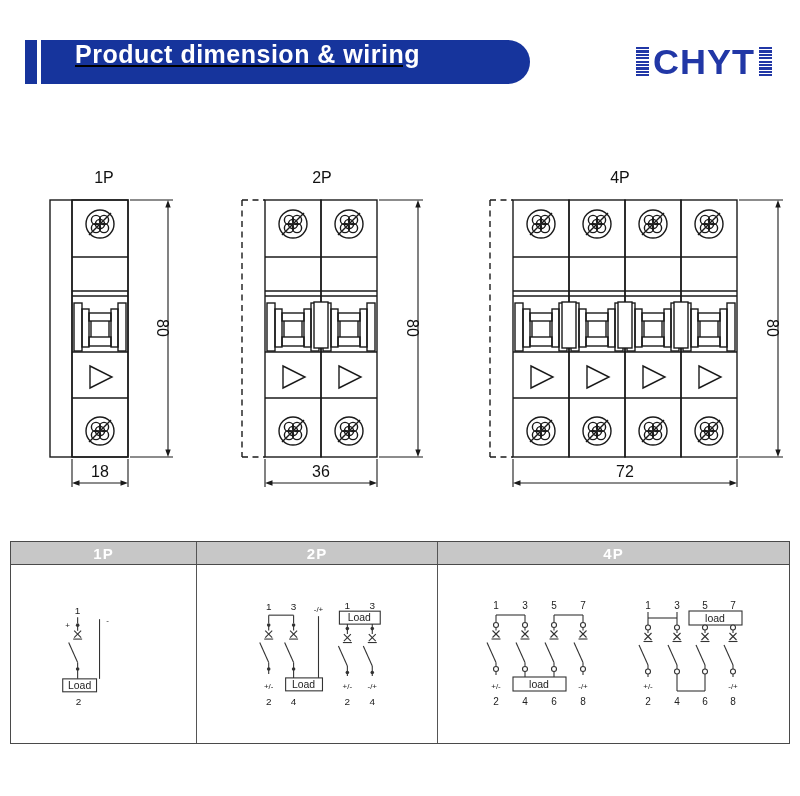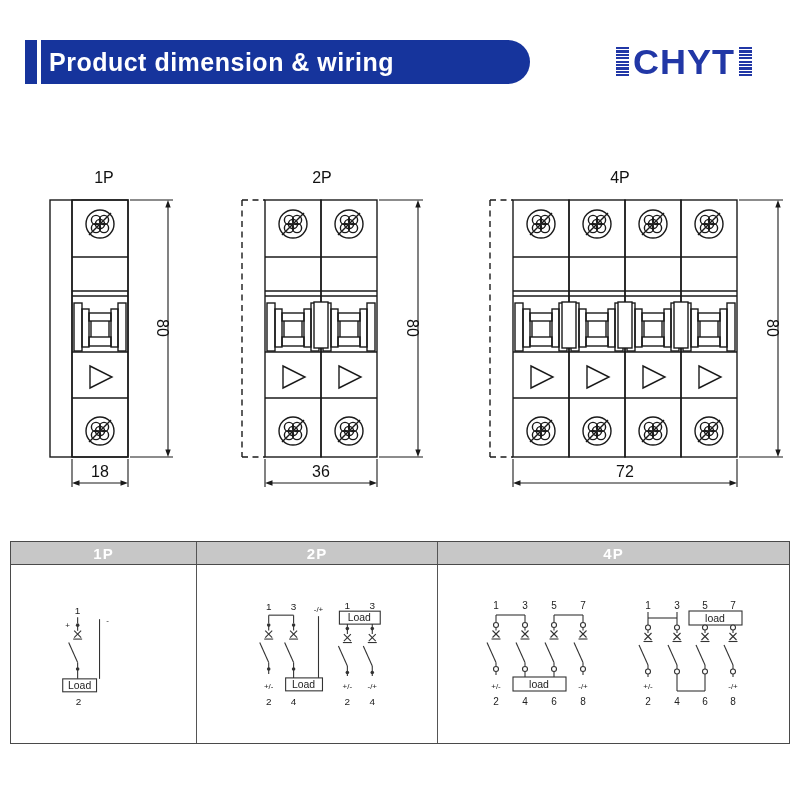--- a/index.html
+++ b/index.html
@@ -3,23 +3,23 @@
 <meta charset="utf-8">
 <style>
   html,body{margin:0;padding:0;background:#fff;}
   .page{position:relative;width:800px;height:796px;background:#fff;overflow:hidden;
         font-family:"Liberation Sans",sans-serif;}
   
   .accent-bar{position:absolute;left:25px;top:40px;width:12px;height:44px;
               background:var(--accent,#16349c);}
   .banner{position:absolute;left:41px;top:40px;width:489px;height:44px;
           background:var(--accent,#16349c);border-radius:0 22px 22px 0;
-          display:flex;align-items:center;padding-left:8px;box-sizing:border-box;}
+          display:flex;padding-left:34px;box-sizing:border-box;text-decoration:underline;}
   .banner-title{color:#fff;font-size:25px;font-weight:bold;letter-spacing:.5px;white-space:nowrap;}
-  .logo{position:absolute;left:616px;top:47px;display:flex;align-items:center;gap:4px;}
+  .logo{position:absolute;left:636px;top:47px;display:flex;align-items:center;gap:4px;}
   .logo-stripes{width:13px;height:30px;
     background:repeating-linear-gradient(to bottom,var(--logo,#2137a6) 0 2.2px,transparent 2.2px 3.4px);}
   .logo-text{color:var(--logo,#2137a6);font-size:36px;font-weight:bold;letter-spacing:1px;
              line-height:30px;transform:scaleY(.97);}
   
   .dsvg{position:absolute;overflow:visible;}
   .dsvg line,.dsvg rect,.dsvg polygon.outline,.dsvg circle,
   .dln{stroke:#1a1a1a;stroke-width:1.4;fill:none;}
   .dsvg .thin{stroke-width:1.1;}
   .dsvg .dashed{stroke-dasharray:6 4.5;}

